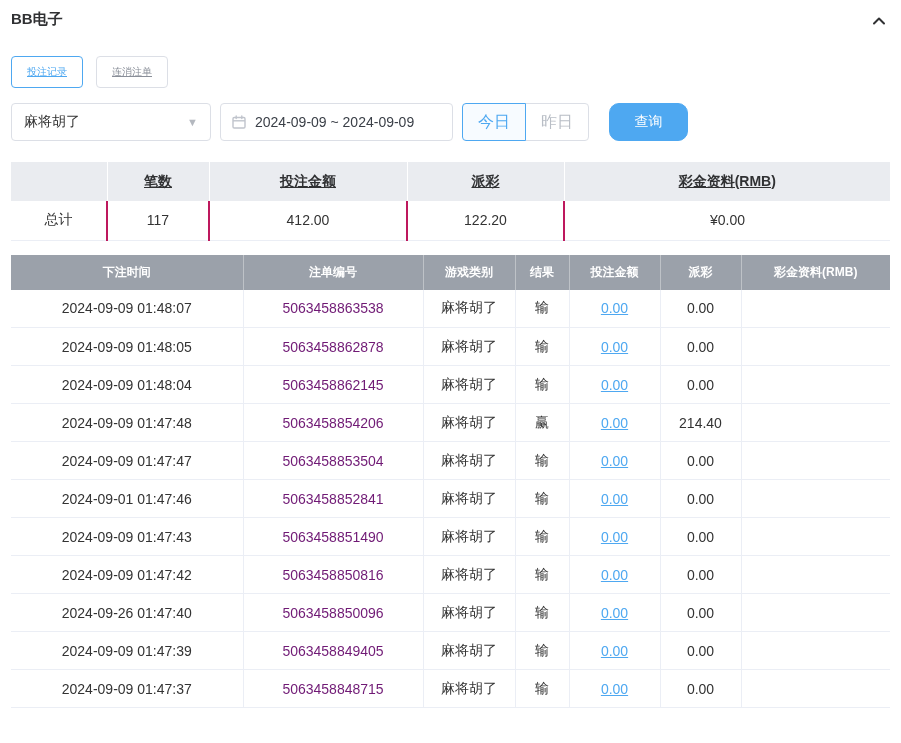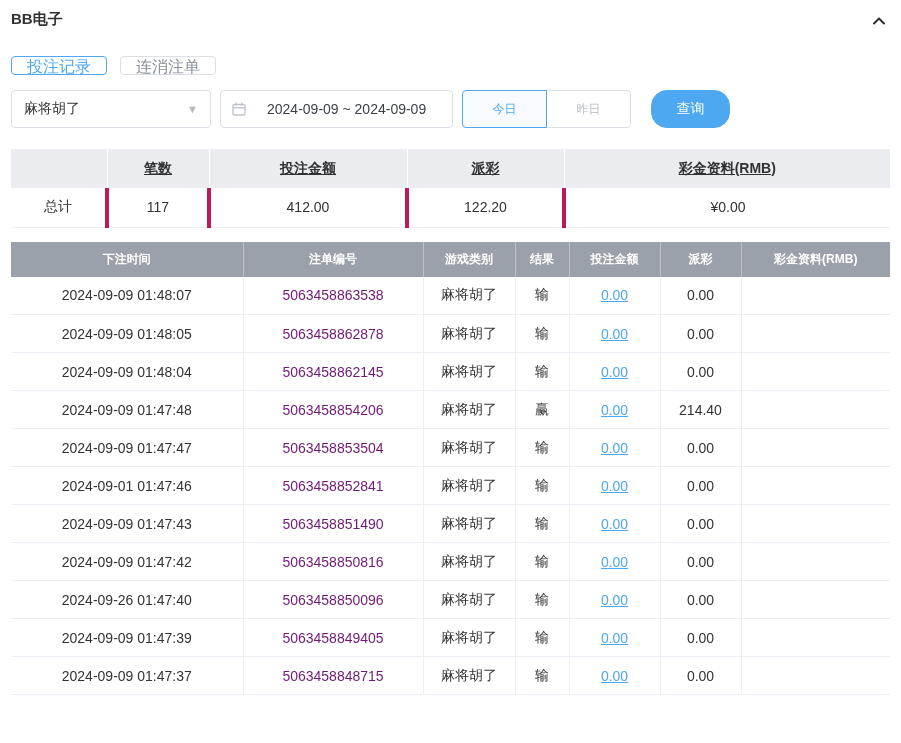--- a/index.html
+++ b/index.html
@@ -13,66 +13,67 @@
   .page { padding: 10px 11px 0 11px; }
 
   
   .panel-header { display: flex; align-items: flex-start; justify-content: space-between; height: 24px; }
   .page-title { font-size: 15px; font-weight: bold; color: #303133; }
   .collapse-btn { width: 22px; height: 22px; display: flex; align-items: center; justify-content: center; cursor: pointer; }
 
   
   .tabs { display: flex; gap: 13px; margin-top: 22px; }
   .tab {
-    height: 19px; padding: 0 15px; background: #ffffff;
+    height: 32px; padding: 0 15px; background: #ffffff;
     border: 1px solid #dcdfe6; border-radius: 4px;
-    color: #8a8f99; font-size: 16px; cursor: pointer;
+    color: #8a8f99; font-size: 10px; cursor: pointer;
     font-family: inherit;
+    text-decoration: underline;
   }
   .tab.active { border-color: #4ea8f1; color: #4ea8f1; }
 
   
   .filters { display: flex; align-items: center; margin-top: 15px; }
   .select-box {
     width: 200px; height: 38px; border: 1px solid #dcdfe6; border-radius: 4px;
     display: flex; align-items: center; justify-content: space-between;
     padding: 0 12px; cursor: pointer; background: #fff;
   }
   .select-box .caret { color: #b4b8bf; font-size: 11px; }
   .date-box {
     width: 233px; height: 38px; border: 1px solid #dcdfe6; border-radius: 4px;
-    display: flex; align-items: center; gap: 20px; padding: 0 10px;
+    display: flex; align-items: center; gap: 8px; padding: 0 10px;
     margin-left: 9px; background: #fff; cursor: text; color: #3a3f47;
   }
   .btn-group { display: flex; margin-left: 9px; }
   .qbtn {
-    height: 38px; width: 85px; background: #fff; border: 1px solid #dcdfe6;
-    color: #b9bec6; font-size: 12px; cursor: pointer; font-family: inherit;
+    height: 38px; width: 64px; background: #fff; border: 1px solid #dcdfe6;
+    color: #b9bec6; font-size: 16px; cursor: pointer; font-family: inherit;
     margin-left: -1px; position: relative;
   }
   .qbtn:first-child { margin-left: 0; border-radius: 4px 0 0 4px; }
   .qbtn:last-child { border-radius: 0 4px 4px 0; }
   .qbtn.active { border-color: #4ea8f1; color: #4ea8f1; z-index: 2; background: #f7fbff; }
   .search-btn {
     height: 38px; width: 79px; margin-left: 20px;
-    background: #4ea8f1; border: 1px solid #4ea8f1; border-radius: 16px;
+    background: #4ea8f1; border: 1px solid #4ea8f1; border-radius: 10px;
     color: #ffffff; font-size: 14px; cursor: pointer; font-family: inherit;
   }
 
   
   table { border-collapse: collapse; table-layout: fixed; width: 879px; }
   .summary { margin-top: 21px; }
   .summary th {
     background: #eaecf0; height: 39px; font-weight: bold; color: #303133;
     text-align: center; border-right: 1px solid #ffffff; font-size: 14px; text-decoration: underline;
   }
   .summary th:last-child { border-right: none; }
   .summary td {
     height: 39px; text-align: center; background: #ffffff;
-    border-bottom: 1px solid #ebeef5; border-right: 4px solid #be185d;
+    border-bottom: 1px solid #ebeef5; border-right: 2px solid #be185d;
   }
   .summary td:last-child { border-right: none; }
 
   
   .records { margin-top: 14px; }
   .records thead th {
     background: #9ba1aa; color: #ffffff; font-weight: bold; height: 35px;
     text-align: center; font-size: 12px; border-right: 1px solid rgba(255,255,255,0.35);
   }
   .records thead th:last-child { border-right: none; }

